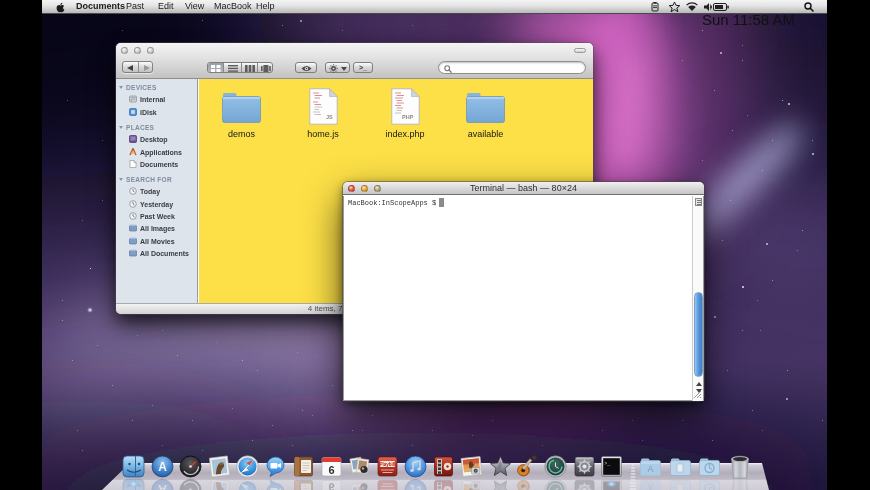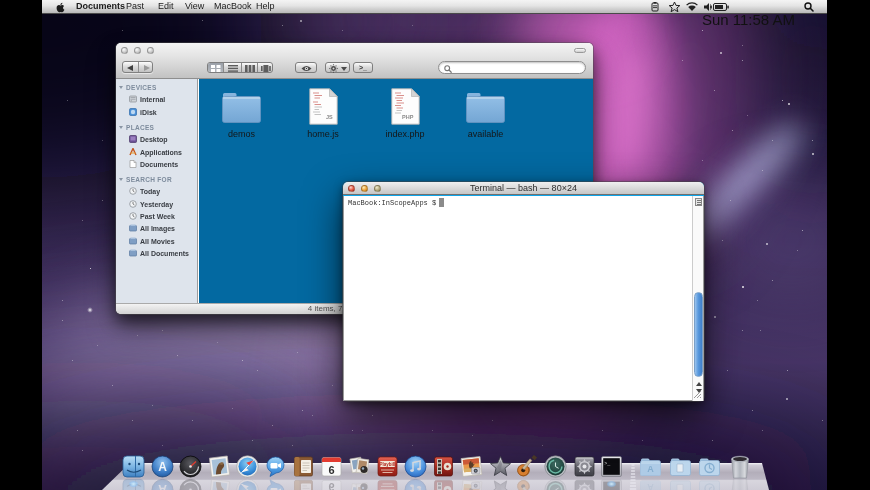--- a/index.html
+++ b/index.html
@@ -51,21 +51,21 @@
 #finder { position:absolute; left:74px; top:43px; width:477px; height:271px; border-radius:5px;
   box-shadow:0 0 0 1px rgba(80,80,80,0.45), 0 7px 16px rgba(0,0,0,0.6), 0 16px 30px rgba(0,0,0,0.4); background:#fff; }
 #f-top { position:absolute; left:0; top:0; width:477px; height:36px; border-radius:5px 5px 0 0;
   background:linear-gradient(180deg,#f4f4f4 0%, #e3e3e3 40%, #d0d0d0 75%, #c2c2c2 100%);
   border-bottom:1px solid #8e8e8e; }
 #f-title { position:absolute; left:0; top:3px; width:100%; text-align:center; font-size:9px; color:#3c3c3c; }
 #f-lozenge { position:absolute; right:7px; top:5px; width:12px; height:5px; border:1px solid #999; border-radius:3px;
   background:linear-gradient(#fafafa,#ccc); }
 
 #terminal { position:absolute; left:301px; top:182px; width:361px; height:219px; border-radius:5px;
-  box-shadow:0 0 0 1px rgba(70,70,70,0.5), 0 16px 38px rgba(0,0,0,0.7), 0 3px 8px rgba(0,0,0,0.5); background:#0ea5e9; }
+  box-shadow:0 0 0 1px rgba(70,70,70,0.5), 0 16px 38px rgba(0,0,0,0.7), 0 3px 8px rgba(0,0,0,0.5); background:#ffffff; }
 #t-top { position:absolute; left:0; top:0; width:361px; height:13px; border-radius:5px 5px 0 0;
   background:linear-gradient(180deg,#efefef 0%, #dcdcdc 45%, #c6c6c6 100%);
   border-bottom:1px solid #6f6f6f; }
 #t-title { position:absolute; left:0; top:1px; width:100%; text-align:center; font-size:9px; color:#2e2e2e; }
 #t-body { position:absolute; left:0; top:14px; width:361px; height:205px; background:#fff; border:1px solid #9a9a9a; border-top:none; }
 #t-prompt { position:absolute; left:4px; top:3px; font-family:"Liberation Mono", monospace; font-size:7px; color:#333; }
 #t-cursor { position:absolute; left:95px; top:2px; width:5px; height:9px; background:#8b8b8b; }
 #t-scroll { position:absolute; right:0; top:0; width:11px; height:205px; background:#fafafa; border-left:1px solid #ccc; }
 #t-scroller { position:absolute; left:1px; top:96px; width:9px; height:85px; border-radius:5px;
   background:linear-gradient(90deg,#9cc4ee,#5a9ade 45%,#3f7fc9); border:1px solid #7aa0c8; }
@@ -817,21 +817,21 @@
             </svg><span>All Images</span></div>
         <div class="srow" style="top:157.5px;"><svg width="8" height="8" viewBox="0 0 8 8">
               <rect x="0.5" y="1.5" width="7" height="5.5" rx="0.8" fill="#7f9ec4" stroke="#5a7aa0" stroke-width="0.7"></rect>
               <rect x="1.3" y="0.6" width="5.4" height="1.4" rx="0.4" fill="#a8c0dc"></rect>
             </svg><span>All Movies</span></div>
         <div class="srow" style="top:170px;"><svg width="8" height="8" viewBox="0 0 8 8">
               <rect x="0.5" y="1.5" width="7" height="5.5" rx="0.8" fill="#7f9ec4" stroke="#5a7aa0" stroke-width="0.7"></rect>
               <rect x="1.3" y="0.6" width="5.4" height="1.4" rx="0.4" fill="#a8c0dc"></rect>
             </svg><span>All Documents</span></div>
       </div>
-      <div id="f-content" style="position:absolute; left:83px; top:36px; width:394px; height:224px; background:#0369a1; overflow:hidden;">
+      <div id="f-content" style="position:absolute; left:83px; top:36px; width:394px; height:224px; background:#fde047; overflow:hidden;">
         <svg style="position:absolute; left:23px; top:12.5px;" width="39" height="31" viewBox="0 0 39 31">
           <defs>
               <linearGradient id="fldg" x1="0" y1="0" x2="0" y2="1">
                 <stop offset="0" stop-color="#aed2ee"></stop>
                 <stop offset="0.12" stop-color="#8fbce4"></stop>
                 <stop offset="1" stop-color="#74a6d4"></stop>
               </linearGradient>
             </defs>
           <path d="M1 8 L1 2.5 A1.5 1.5 0 0 1 2.5 1 L13 1 A1.5 1.5 0 0 1 14.5 2.5 L14.5 4 L1 8 Z" fill="#86b4dd"></path>
           <rect x="0.5" y="4.5" width="38" height="26" rx="2" fill="url(#fldg)" stroke="#6a96c2" stroke-width="0.8"></rect>

